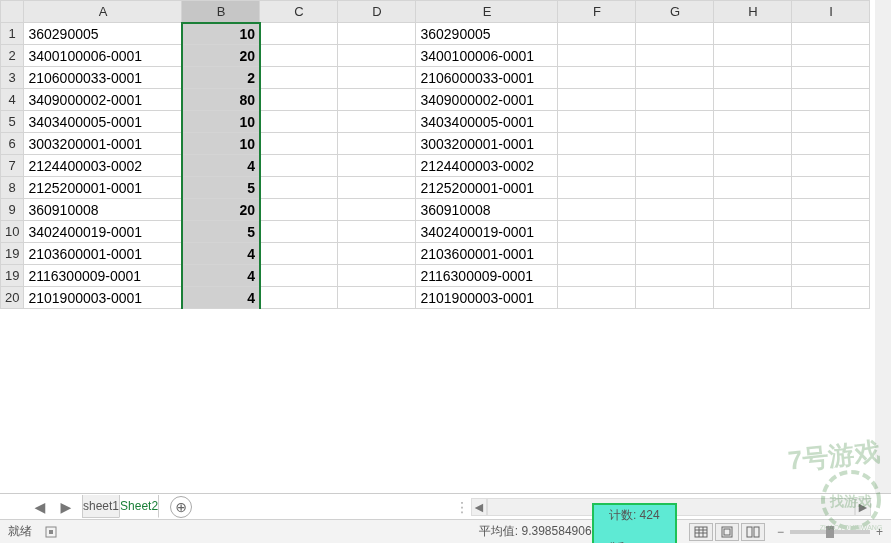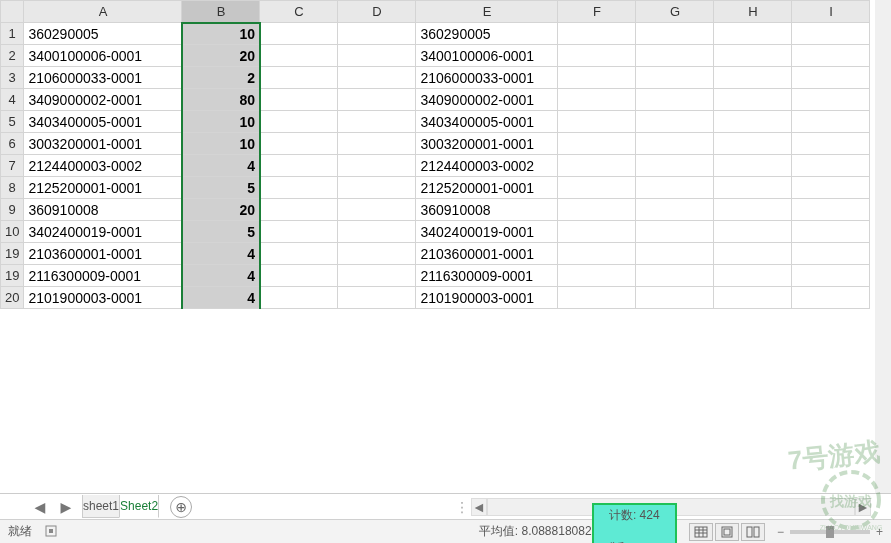--- a/index.html
+++ b/index.html
@@ -163,21 +163,21 @@
   right: 0;
   height: 24px;
   background: #f3f3f3;
   border-top: 1px solid #d0d0d0;
   display: flex;
   align-items: center;
   padding: 0 8px;
   font-size: 12px;
   color: #555;
 }
-.status-left { display: flex; align-items: flex-start; gap: 12px; }
+.status-left { display: flex; align-items: center; gap: 12px; }
 .status-icon {
   width: 16px; height: 16px; display:inline-block;
 }
 .status-spacer { flex: 1; }
 .status-stats {
   display: flex;
   align-items: center;
   gap: 16px;
   border: 2px solid #1fc157;
   padding: 2px 12px;
@@ -432,21 +432,21 @@
       <span class="status-icon">
         <svg width="16" height="16" viewBox="0 0 16 16">
             <rect x="2" y="3" width="10" height="10" fill="none" stroke="#888"></rect>
             <rect x="5" y="6" width="4" height="4" fill="#888"></rect>
           </svg>
       </span>
     </div>
     <div class="status-spacer"></div>
     <span>
       <span>平均值:</span>
-      <span>8.088818082</span>
+      <span>9.398584906</span>
     </span>
     <div class="status-stats">
       <span>
         <span>计数:</span>
         <span>424</span>
       </span>
       <span>
         <span>求和:</span>
         <span>3985</span>
       </span>

